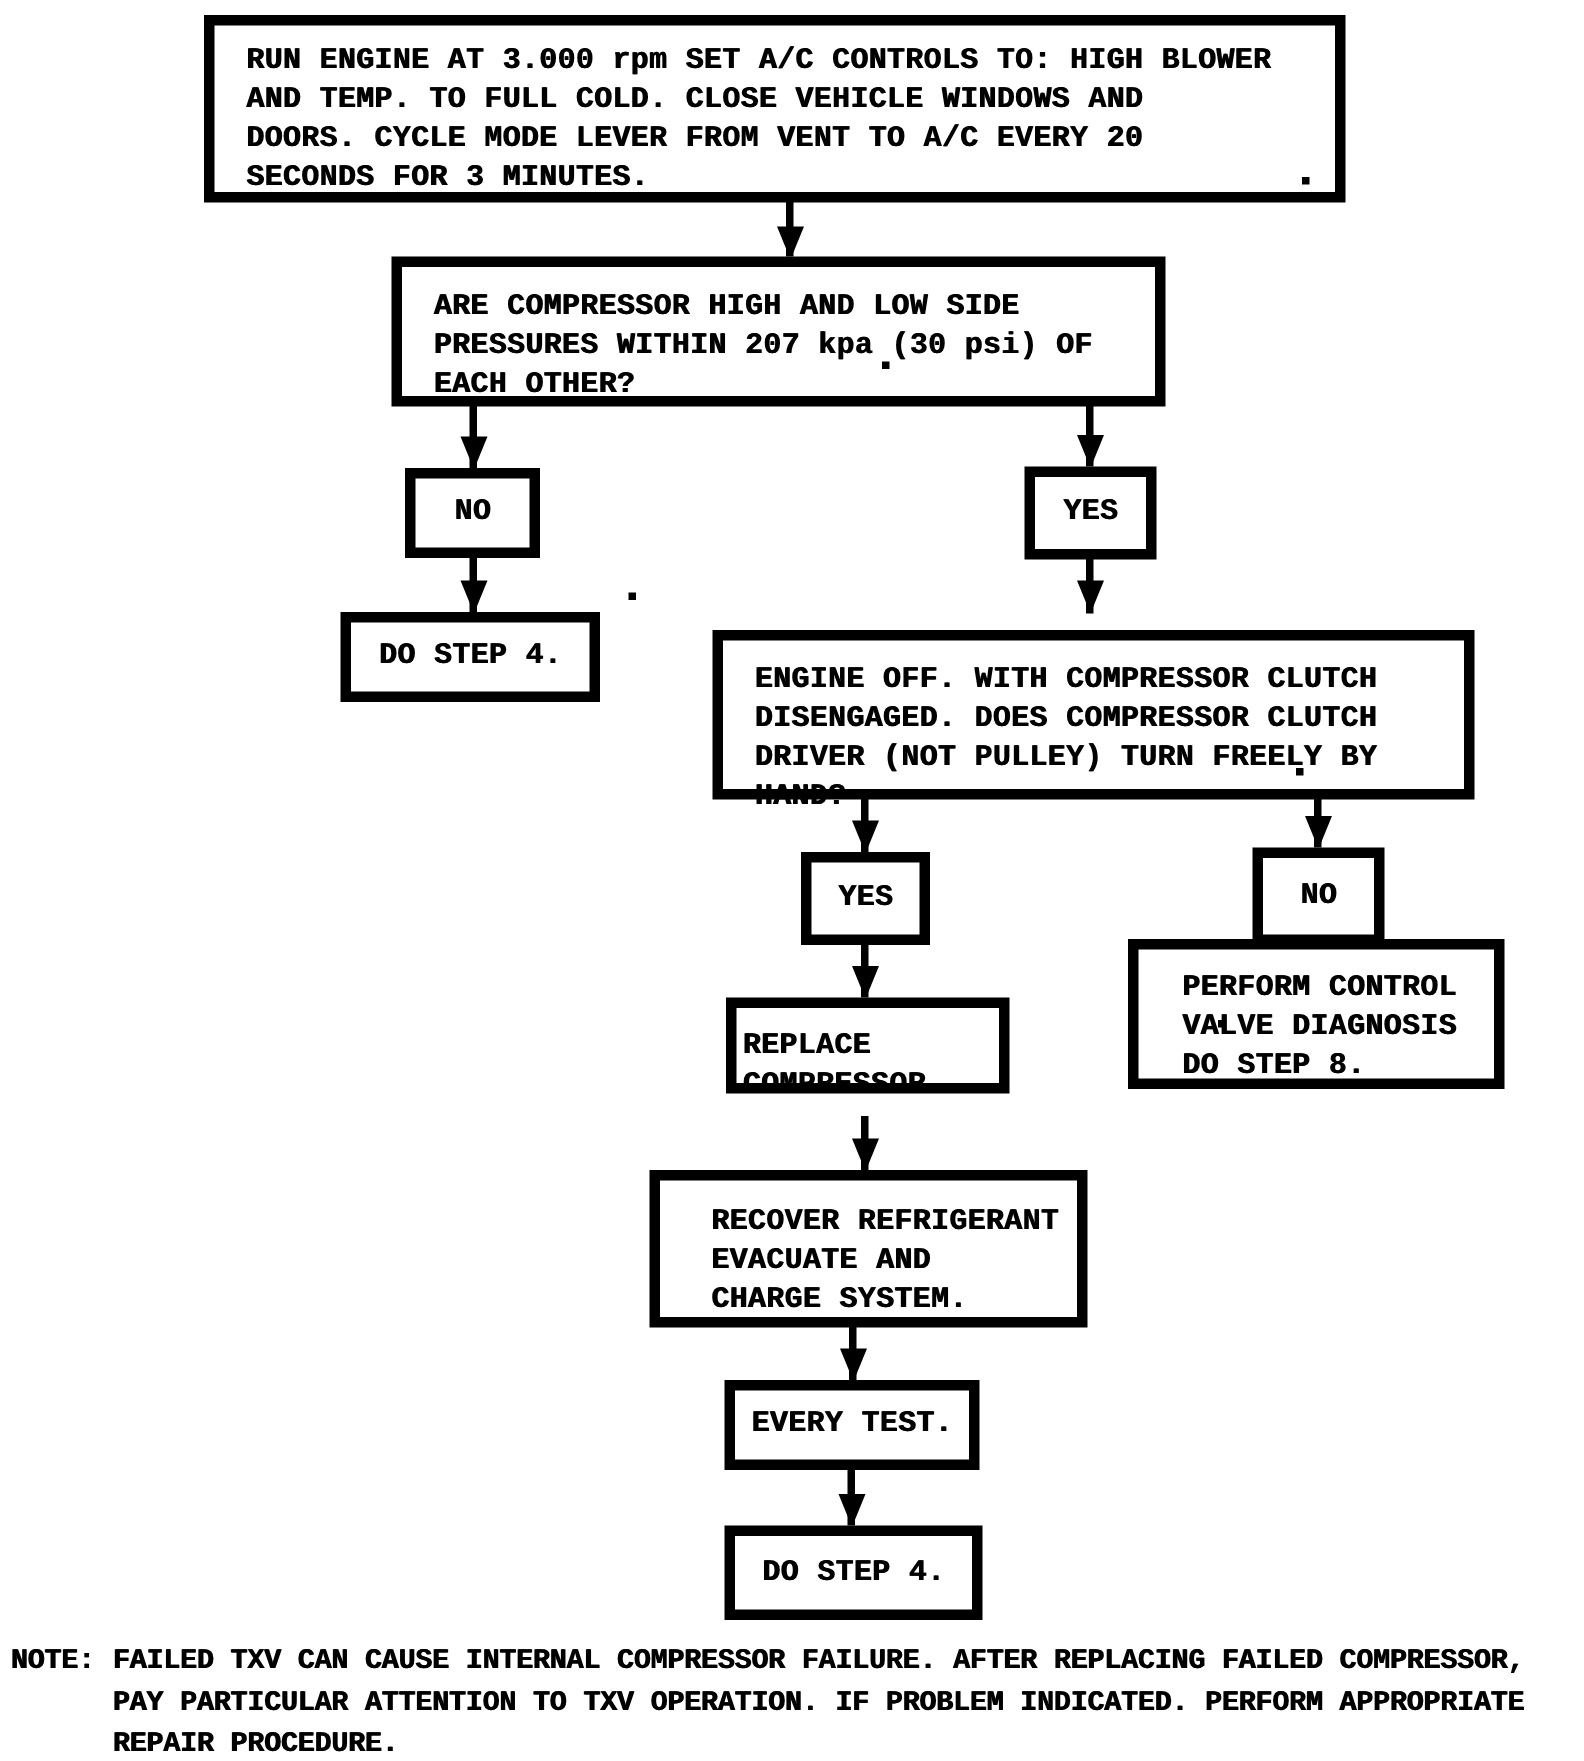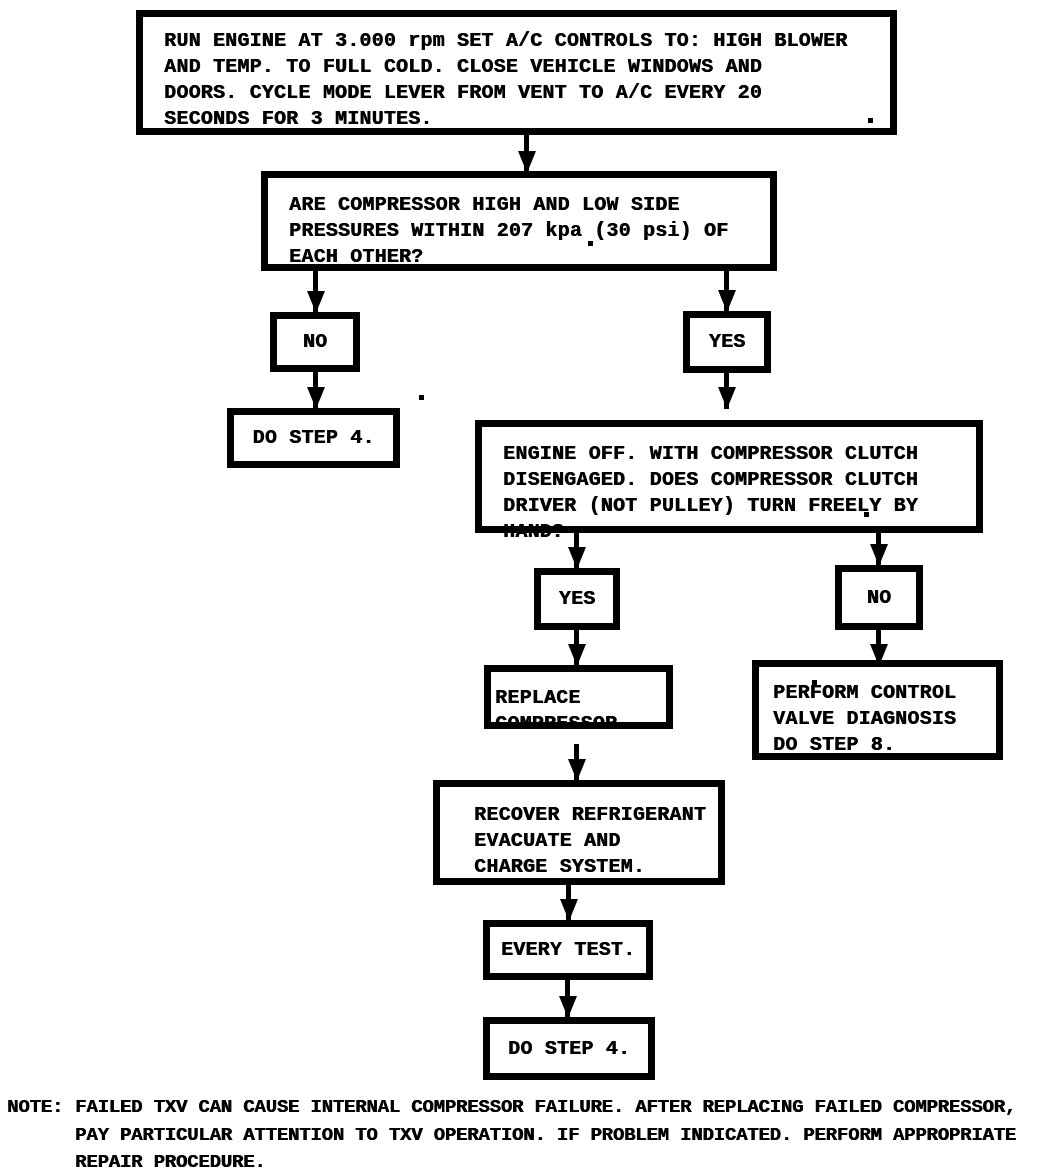--- a/index.html
+++ b/index.html
@@ -119,21 +119,21 @@
 
   <div class="node center" style="left:534px; top:568px; width:86px; height:62px;">YES</div>
 
   <div class="node center" style="left:835px; top:565px; width:88px; height:65px;">NO</div>
 
   <div class="conn" style="left:574px; top:629px; height:37px;"></div>
   <div class="node txt" style="left:484px; top:665px; width:189px; height:64px; padding-top:13px; padding-left:4px;">REPLACE
 COMPRESSOR</div>
 
   <div class="conn" style="left:876px; top:629px; height:37px;"></div>
-  <div class="node txt" style="left:752px; top:660px; width:251px; height:100px; padding-top:13px; padding-left:14px;">PERFORM CONTROL
+  <div class="node txt" style="left:752px; top:626px; width:251px; height:100px; padding-top:13px; padding-left:29px;">PERFORM CONTROL
 VALVE DIAGNOSIS
 DO STEP 8.</div>
 
   <div class="conn" style="left:574px; top:744px; height:37px;"></div>
   <div class="node txt" style="left:433px; top:780px; width:292px; height:105px; padding-top:15px; padding-left:34px;">RECOVER REFRIGERANT
 EVACUATE AND
 CHARGE SYSTEM.</div>
 
   <div class="conn" style="left:566px; top:883px; height:38px;"></div>
   <div class="node center" style="left:483px; top:920px; width:170px; height:60px;">EVERY TEST.</div>

